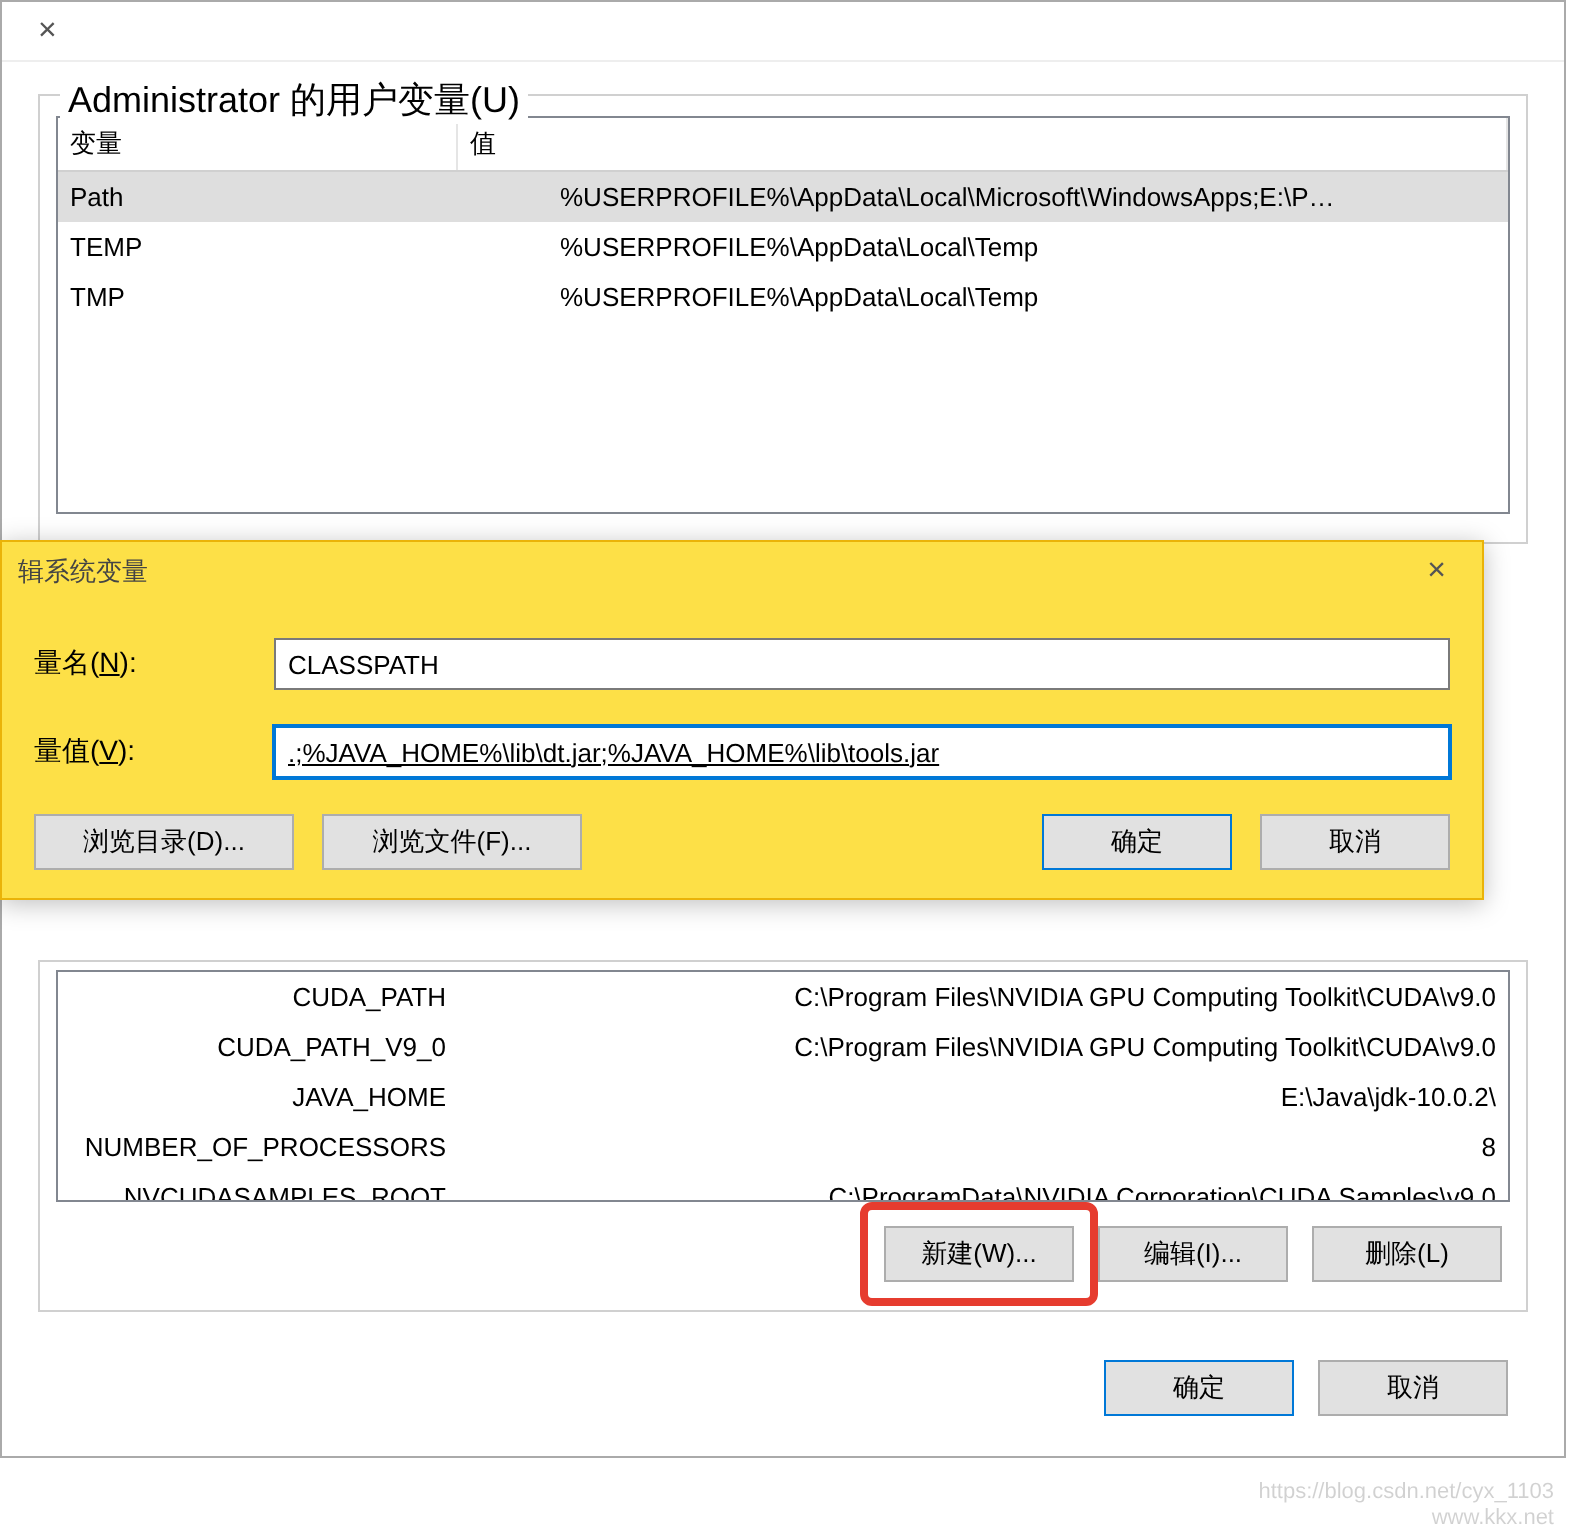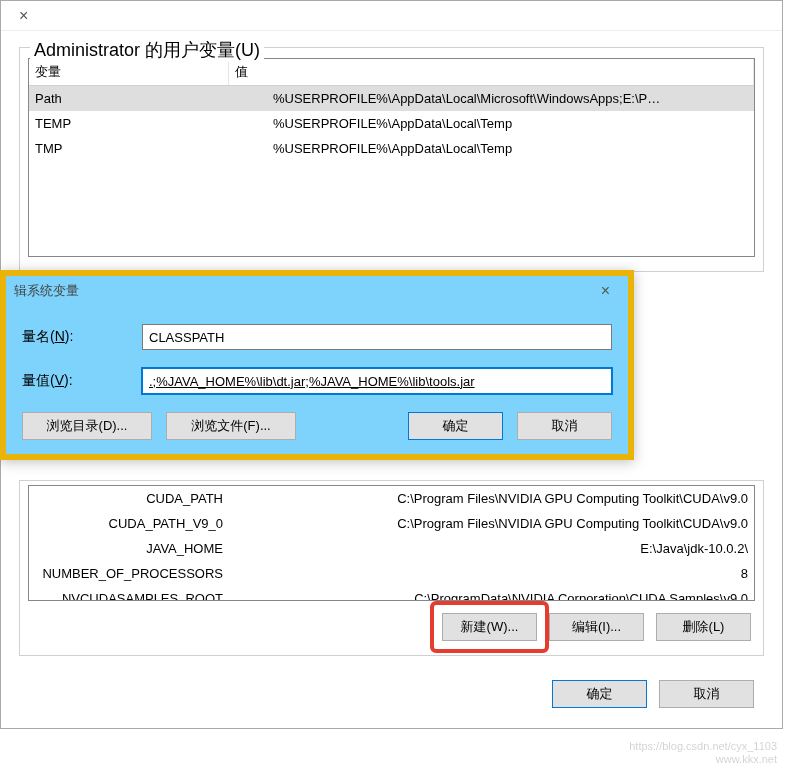--- a/index.html
+++ b/index.html
@@ -77,25 +77,26 @@
 }
 .vars-body.sys-body {
   height: 114px;
   overflow-y: scroll;
   text-align: right;
 }
 .var-row {
   display: flex;
   padding: 2px 0;
   font-size: 13px;
+  gap: 45px;
 }
 .var-row.selected { background: #dedede; }
 .var-row .cell { padding: 3px 6px; white-space: nowrap; overflow: hidden; text-overflow: ellipsis; }
 .cell.name { width: 200px; flex-shrink: 0; }
-.cell.value { flex: 1; margin-left: 38px; }
+.cell.value { flex: 1; }
 
 .btn-row {
   display: flex;
   gap: 12px;
   justify-content: flex-end;
   margin-top: 12px;
   padding-right: 4px;
 }
 .winbtn {
   min-width: 95px;
@@ -114,23 +115,23 @@
   border-radius: 6px;
   position: absolute;
   pointer-events: none;
 }
 
 
 .edit-dialog {
   position: absolute;
   left: 0;
   top: 270px;
-  width: 634px;
-  background: #7dd3fc;
-  border: 6px solid #eab308;
+  width: 742px;
+  background: #fde047;
+  border: 1px solid #eab308;
   box-shadow: 0 2px 12px rgba(0,0,0,0.25);
 }
 .edit-dialog .titlebar { border-bottom: none; }
 .edit-body { padding: 18px 16px 14px 16px; }
 .field-row {
   display: flex;
   align-items: center;
   margin-bottom: 18px;
 }
 .field-label { width: 120px; font-size: 14px; }

